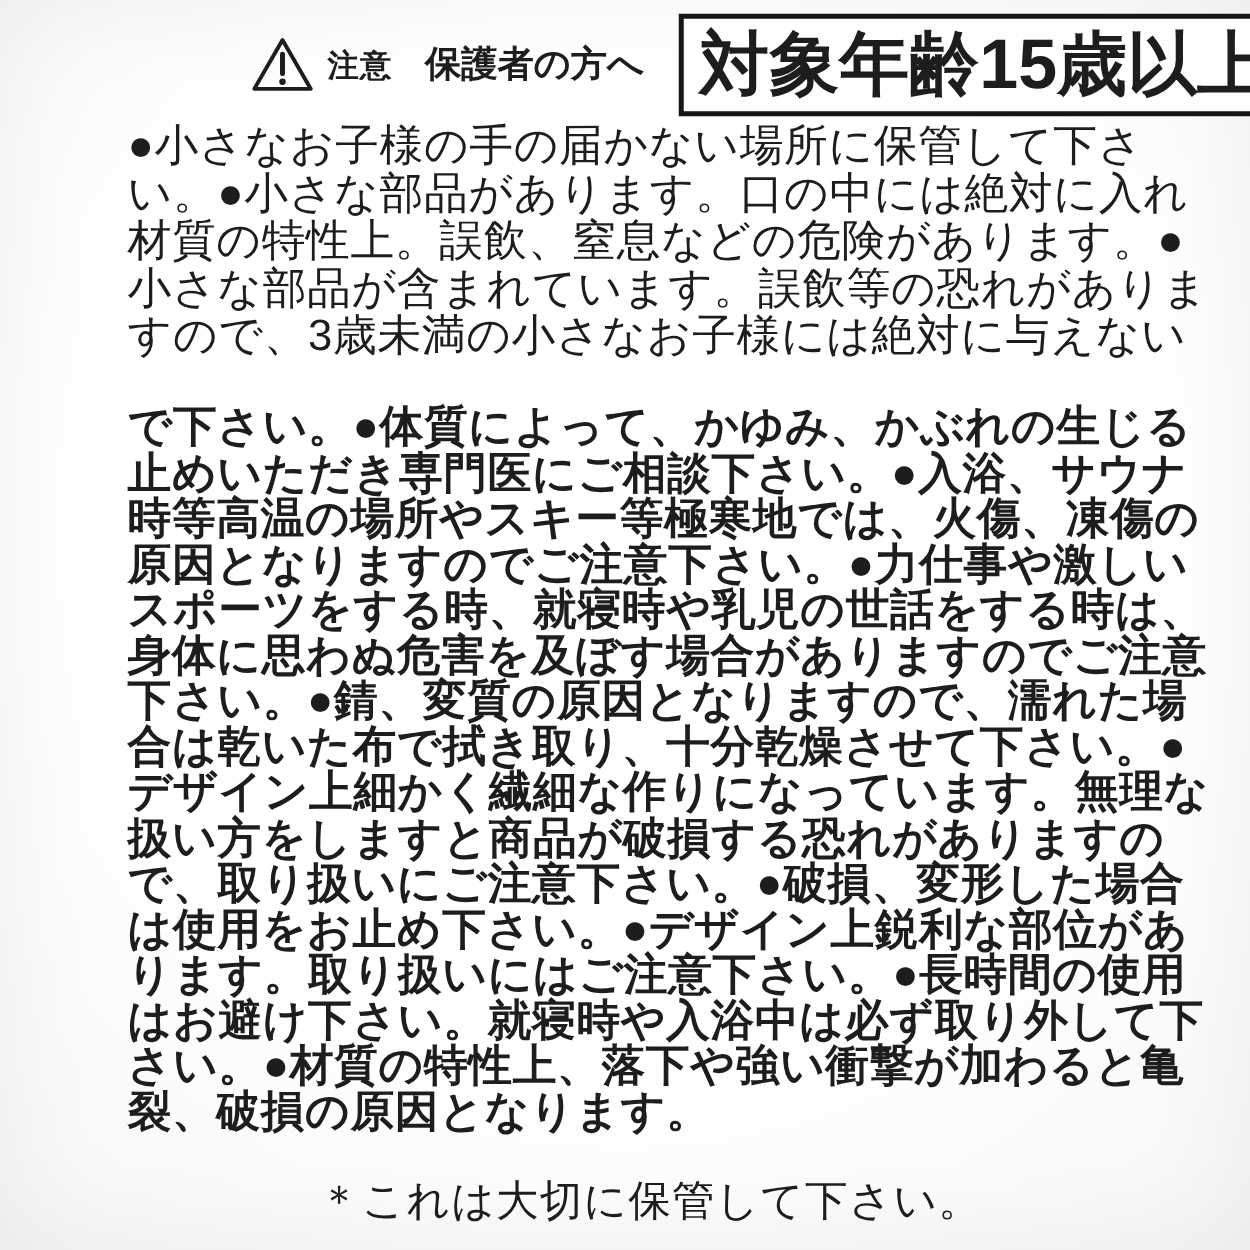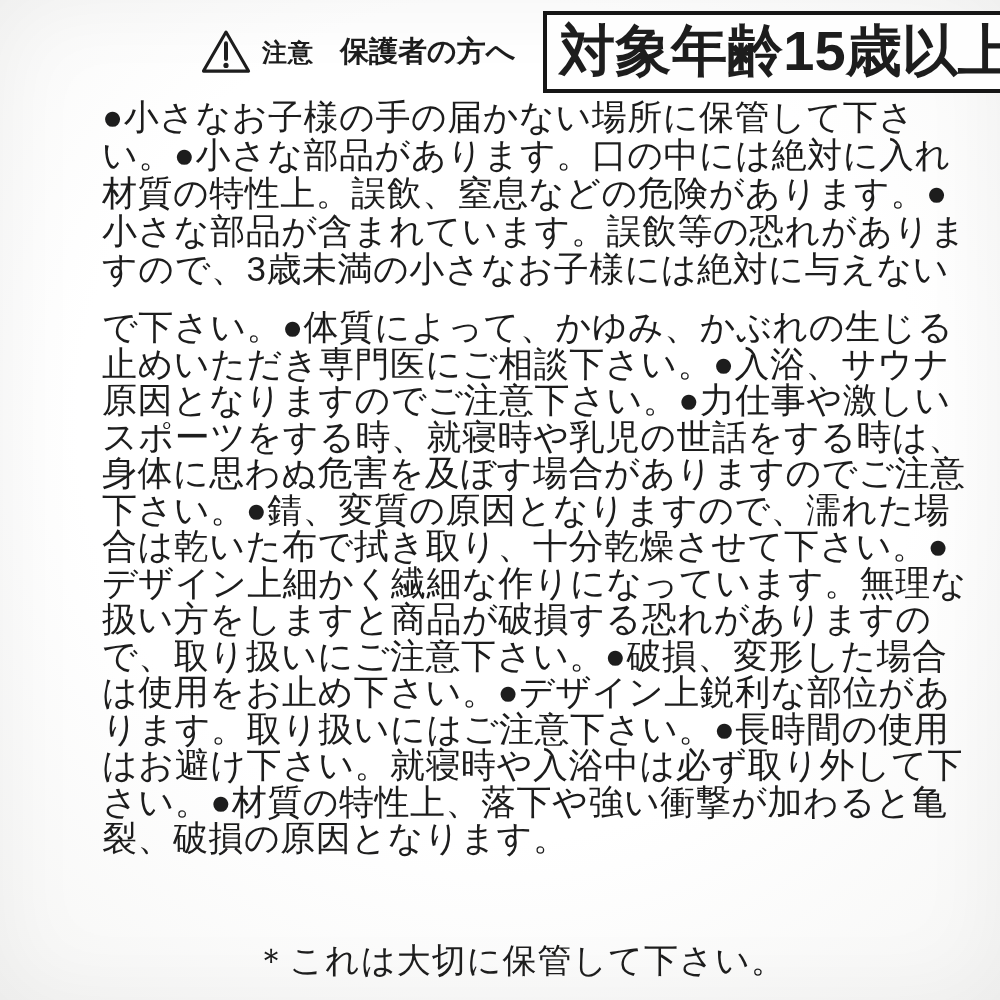--- a/index.html
+++ b/index.html
@@ -58,21 +58,22 @@
     padding: 10px 82px 0 102px;
     font-size: 35px;
     font-weight: 500;
     letter-spacing: 0.5px;
   }
   .para .text-line {
     line-height: 38px;
     white-space: nowrap;
   }
   .para2 {
-    margin-top: 21px;
+    margin-top: 36px;
+    font-weight: bold;
   }
   .para2 .text-line {
     line-height: 36.5px;
   }
   .footer {
     position: absolute;
     left: 0;
     right: 0;
     bottom: 16px;
     text-align: center;
@@ -105,20 +106,21 @@
     <div class="para">
         <div class="text-line">●小さなお子様の手の届かない場所に保管して下さ</div>
         <div class="text-line">い。●小さな部品があります。口の中には絶対に入れ</div>
         <div class="text-line">材質の特性上。誤飲、窒息などの危険があります。●</div>
         <div class="text-line">小さな部品が含まれています。誤飲等の恐れがありま</div>
         <div class="text-line">すので、3歳未満の小さなお子様には絶対に与えない</div>
       </div>
     <div class="para para2">
         <div class="text-line">で下さい。●体質によって、かゆみ、かぶれの生じる</div>
         <div class="text-line">止めいただき専門医にご相談下さい。●入浴、サウナ</div>
+        <div class="text-line">時等高温の場所やスキー等極寒地では、火傷、凍傷の</div>
         <div class="text-line">原因となりますのでご注意下さい。●力仕事や激しい</div>
         <div class="text-line">スポーツをする時、就寝時や乳児の世話をする時は、</div>
         <div class="text-line">身体に思わぬ危害を及ぼす場合がありますのでご注意</div>
         <div class="text-line">下さい。●錆、変質の原因となりますので、濡れた場</div>
         <div class="text-line">合は乾いた布で拭き取り、十分乾燥させて下さい。●</div>
         <div class="text-line">デザイン上細かく繊細な作りになっています。無理な</div>
         <div class="text-line">扱い方をしますと商品が破損する恐れがありますの</div>
         <div class="text-line">で、取り扱いにご注意下さい。●破損、変形した場合</div>
         <div class="text-line">は使用をお止め下さい。●デザイン上鋭利な部位があ</div>
         <div class="text-line">ります。取り扱いにはご注意下さい。●長時間の使用</div>

